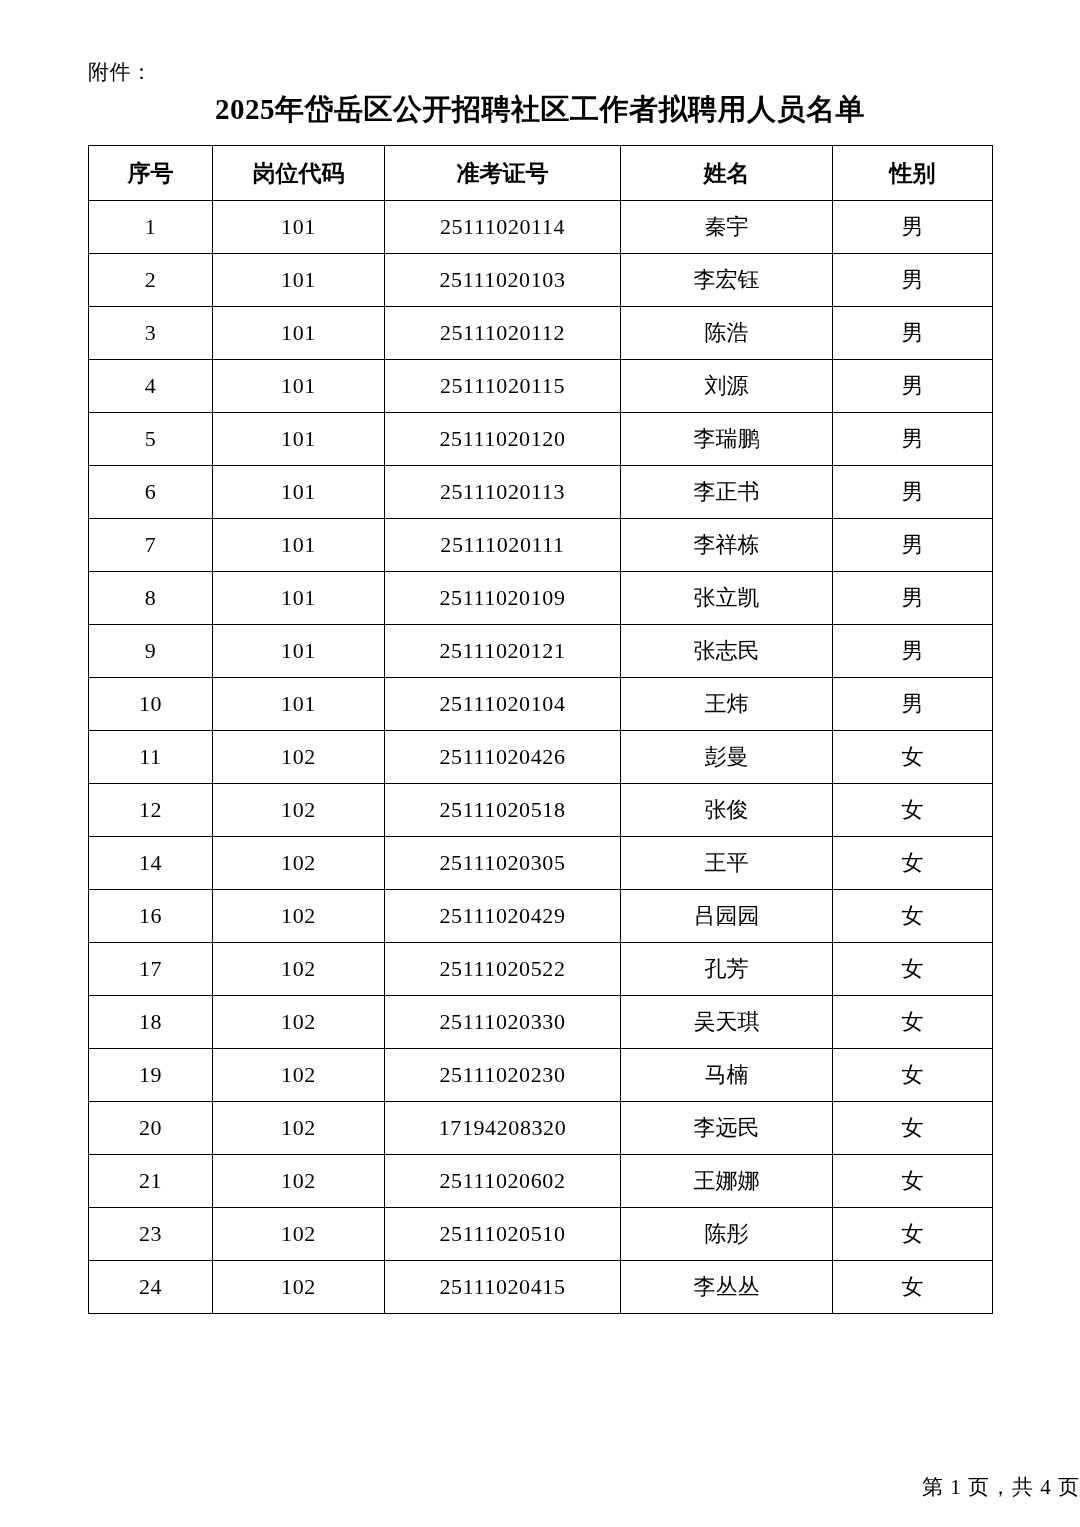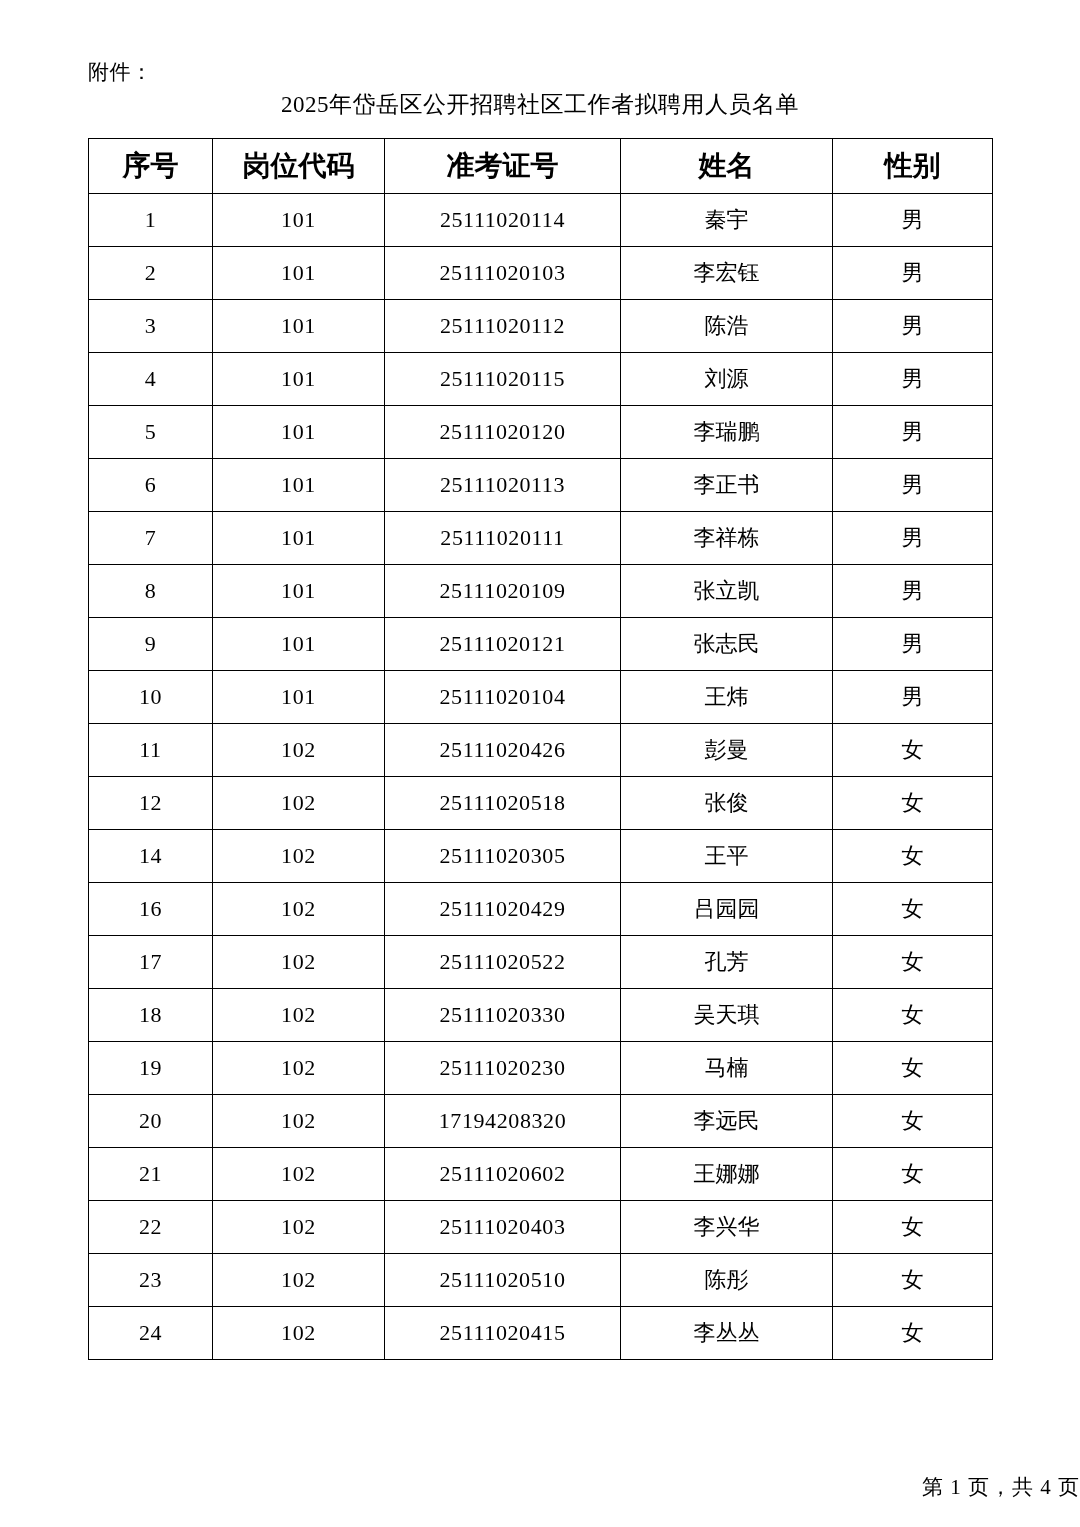--- a/index.html
+++ b/index.html
@@ -23,22 +23,22 @@
     position: relative;
   }
   .attachment-label {
     font-size: 21px;
     line-height: 1.2;
     margin: 0 0 6px 0;
     letter-spacing: 0.5px;
   }
   .doc-title {
     text-align: center;
-    font-size: 23px;
-    font-weight: normal;
+    font-size: 29px;
+    font-weight: bold;
     letter-spacing: 0.5px;
     margin: 4px 0 18px 0;
     line-height: 1.25;
   }
   table.roster {
     border-collapse: collapse;
     width: 904px;
     margin: 0 auto;
     table-layout: fixed;
   }
@@ -47,21 +47,21 @@
     border: 1.5px solid #000000;
     text-align: center;
     vertical-align: middle;
     font-size: 22px;
     height: 52px;
     padding: 0;
     font-weight: normal;
   }
   table.roster thead th {
     font-weight: bold;
-    font-size: 28px;
+    font-size: 23px;
     height: 54px;
   }
   col.c-idx    { width: 124px; }
   col.c-code   { width: 172px; }
   col.c-ticket { width: 236px; }
   col.c-name   { width: 212px; }
   col.c-gender { width: 160px; }
   .num-cell {
     font-family: "Liberation Serif", "DejaVu Serif", serif;
     letter-spacing: 0.6px;
@@ -230,27 +230,20 @@
           <td>女</td>
         </tr>
         <tr>
           <td class="num-cell">21</td>
           <td class="num-cell">102</td>
           <td class="num-cell">25111020602</td>
           <td>王娜娜</td>
           <td>女</td>
         </tr>
         <tr>
-          <td class="num-cell">22</td>
-          <td class="num-cell">102</td>
-          <td class="num-cell">25111020403</td>
-          <td>李兴华</td>
-          <td>女</td>
-        </tr>
-        <tr>
           <td class="num-cell">23</td>
           <td class="num-cell">102</td>
           <td class="num-cell">25111020510</td>
           <td>陈彤</td>
           <td>女</td>
         </tr>
         <tr>
           <td class="num-cell">24</td>
           <td class="num-cell">102</td>
           <td class="num-cell">25111020415</td>

